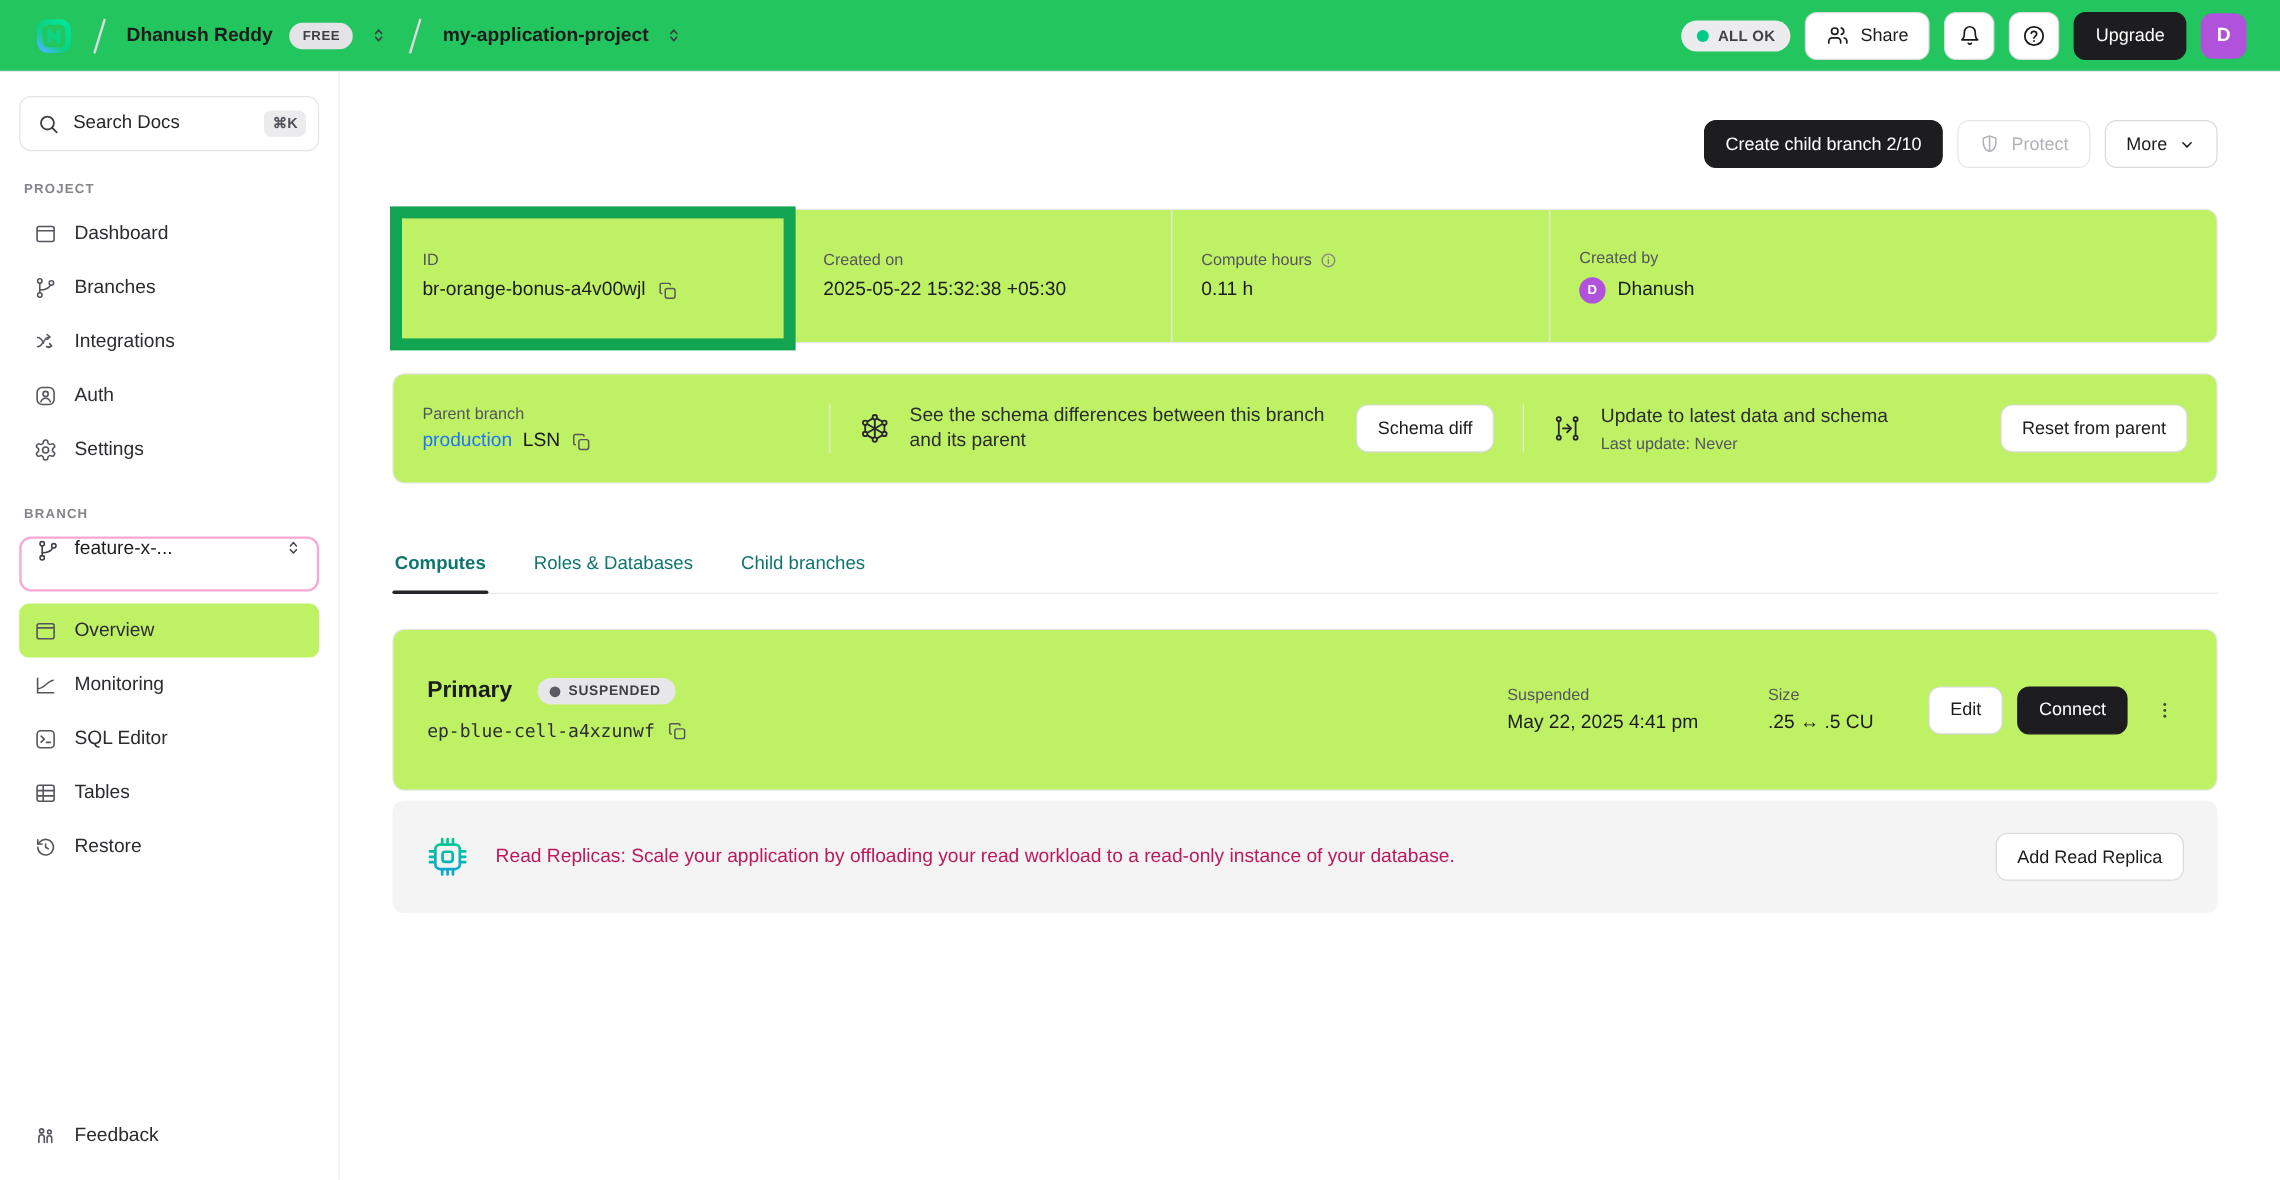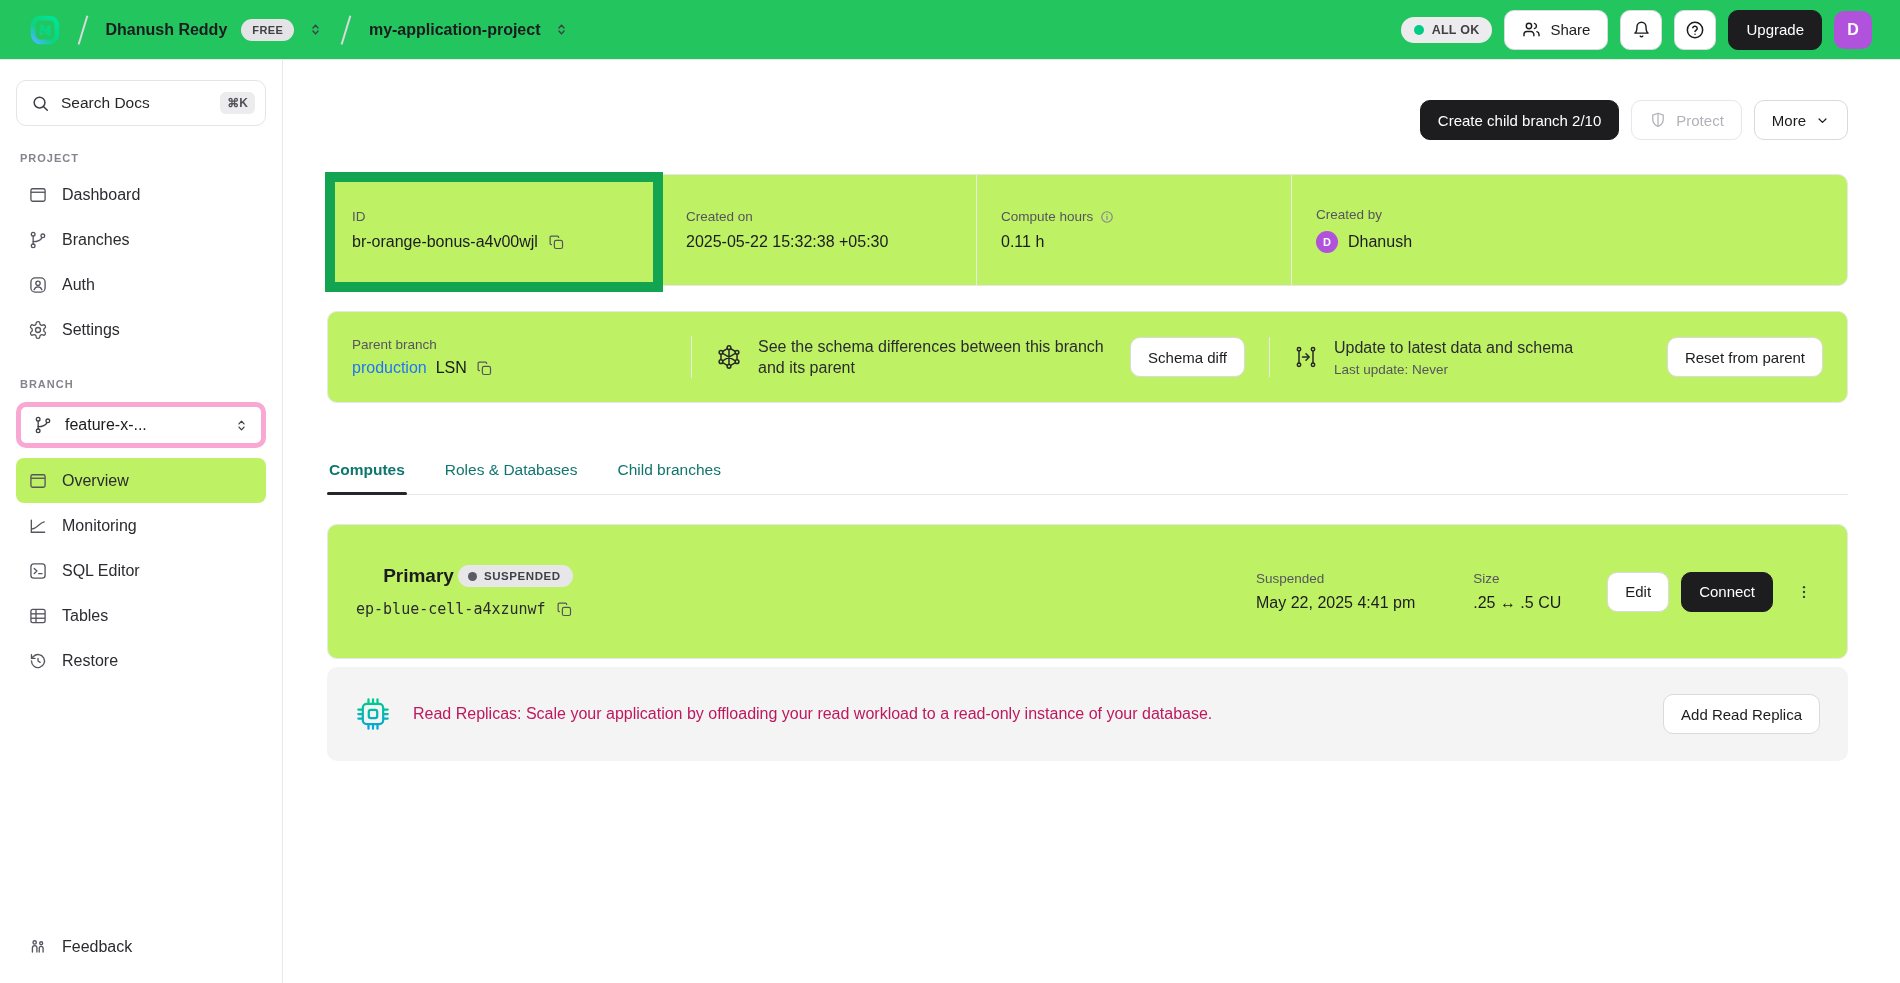--- a/index.html
+++ b/index.html
@@ -37,21 +37,21 @@
     border-radius:10px; padding:0 10px 0 14px; cursor:pointer; }
   .search-box .label { font-size:15.5px; font-weight:500; color:#27272a; }
   .kbd { margin-left:auto; background:#ececee; color:#52525b; font-size:12px; font-weight:600;
     border-radius:6px; padding:4px 7px; }
   .section-label { font-size:11px; font-weight:700; letter-spacing:.09em; color:#84848d;
     margin:26px 0 8px 4px; }
   .nav-item { display:flex; align-items:center; gap:14px; height:45px; padding:0 12px;
     border-radius:8px; font-size:16px; color:#2b2b30; cursor:pointer; }
   .nav-item .ico { color:#55555e; display:flex; }
   .nav-item.active { background:#bef264; font-weight:500;text-align:center; }
-  .branch-select { display:flex; align-items:center; gap:12px; height:46px; border:5px solid #f9a8d4;
+  .branch-select { display:flex; align-items:flex-start; gap:12px; height:46px; border:2px solid #f9a8d4;
     border-radius:10px; padding:0 12px; margin:4px 0 10px; font-size:16px; font-weight:500;
     color:#1c1c1f; cursor:pointer; }
   .branch-select .ico { color:#3f3f46; display:flex; }
   .branch-select .updown { margin-left:auto; }
   .feedback { margin-top:auto; display:flex; align-items:center; gap:14px; padding:0 12px;
     font-size:16px; color:#2b2b30; cursor:pointer; }
   .feedback .ico { color:#55555e; display:flex; }
 
   
   .main { flex:1; padding:40px 52px 0 44px; }
@@ -86,21 +86,21 @@
   .p-btn { margin-left:auto; }
 
   .tabs { margin-top:50px; display:flex; gap:36px; border-bottom:1px solid #e8e8ea; }
   .tab { padding:8px 2px 15px; font-size:15.5px; color:#0f766e; position:relative; cursor:pointer;text-align:center; }
   .tab.active { font-weight:600; }
   .tab.active::after { content:""; position:absolute; left:0; right:0; bottom:-1px; height:3px;
     background:#26262a; border-radius:2px; }
 
   .compute-card { margin-top:29px; height:135px; display:flex; align-items:center; padding:0 28px; }
   .comp-left { display:flex; flex-direction:column; gap:13px; }
-  .comp-name-row { display:flex; align-items:center; gap:4px;justify-content:flex-end; }
+  .comp-name-row { display:flex; align-items:center; gap:21px; }
   .comp-name { font-size:19px; font-weight:600; color:#1c1c1f; }
   .pill-status { display:flex; align-items:center; gap:7px; background:#e7e7e9; border-radius:999px;
     padding:5px 12px 5px 10px; font-size:11.5px; font-weight:700; color:#3f3f46; letter-spacing:.05em; }
   .dot-gray { width:9px; height:9px; border-radius:50%; background:#5b5b63; }
   .endpoint { font-family:"DejaVu Sans Mono","Liberation Mono",monospace; font-size:15px;
     color:#2b2b30; display:flex; align-items:center; gap:10px; }
   .comp-col { display:flex; flex-direction:column; gap:8px; }
   .comp-col.susp { margin-left:auto; margin-right:58px; }
   .comp-col.size { margin-right:46px; }
   .kebab { margin-left:16px; width:30px; height:40px; display:flex; align-items:center;
@@ -218,20 +218,32 @@
             <circle cx="17.8" cy="7" r="2.2"></circle>
             <line x1="6.2" y1="7.2" x2="6.2" y2="16.8"></line>
             <path d="M6.2 14c5.8 0 9.2-2.2 10.6-4.9"></path>
           </svg>
       </span>
       <span>Branches</span>
     </div>
     <div class="nav-item">
       <span class="ico">
         <svg width="20" height="20" viewBox="0 0 24 24" fill="none" stroke="currentColor" stroke-width="1.6" stroke-linecap="round" stroke-linejoin="round">
+            <path d="M4 16.5c5 1.5 5.5-9 11.5-9.5"></path>
+            <path d="m13.5 4.5 3 2.5-3 2.5"></path>
+            <path d="M4 7.5c3-.5 4.5 3 6 5.5"></path>
+            <path d="M13 16.5c1.5 1 3.5.5 4.5-1"></path>
+            <path d="m16 13.5 2 2.5-3 1.5"></path>
+          </svg>
+      </span>
+      <span>Integrations</span>
+    </div>
+    <div class="nav-item">
+      <span class="ico">
+        <svg width="20" height="20" viewBox="0 0 24 24" fill="none" stroke="currentColor" stroke-width="1.6" stroke-linecap="round" stroke-linejoin="round">
             <rect x="3.5" y="3.5" width="17" height="17" rx="5"></rect>
             <circle cx="12" cy="10" r="2.6"></circle>
             <path d="M7.3 17.8c.8-2.3 2.6-3.6 4.7-3.6s3.9 1.3 4.7 3.6"></path>
           </svg>
       </span>
       <span>Auth</span>
     </div>
     <div class="nav-item">
       <span class="ico">
         <svg width="20" height="20" viewBox="0 0 24 24" fill="none" stroke="currentColor" stroke-width="1.6" stroke-linecap="round" stroke-linejoin="round">

